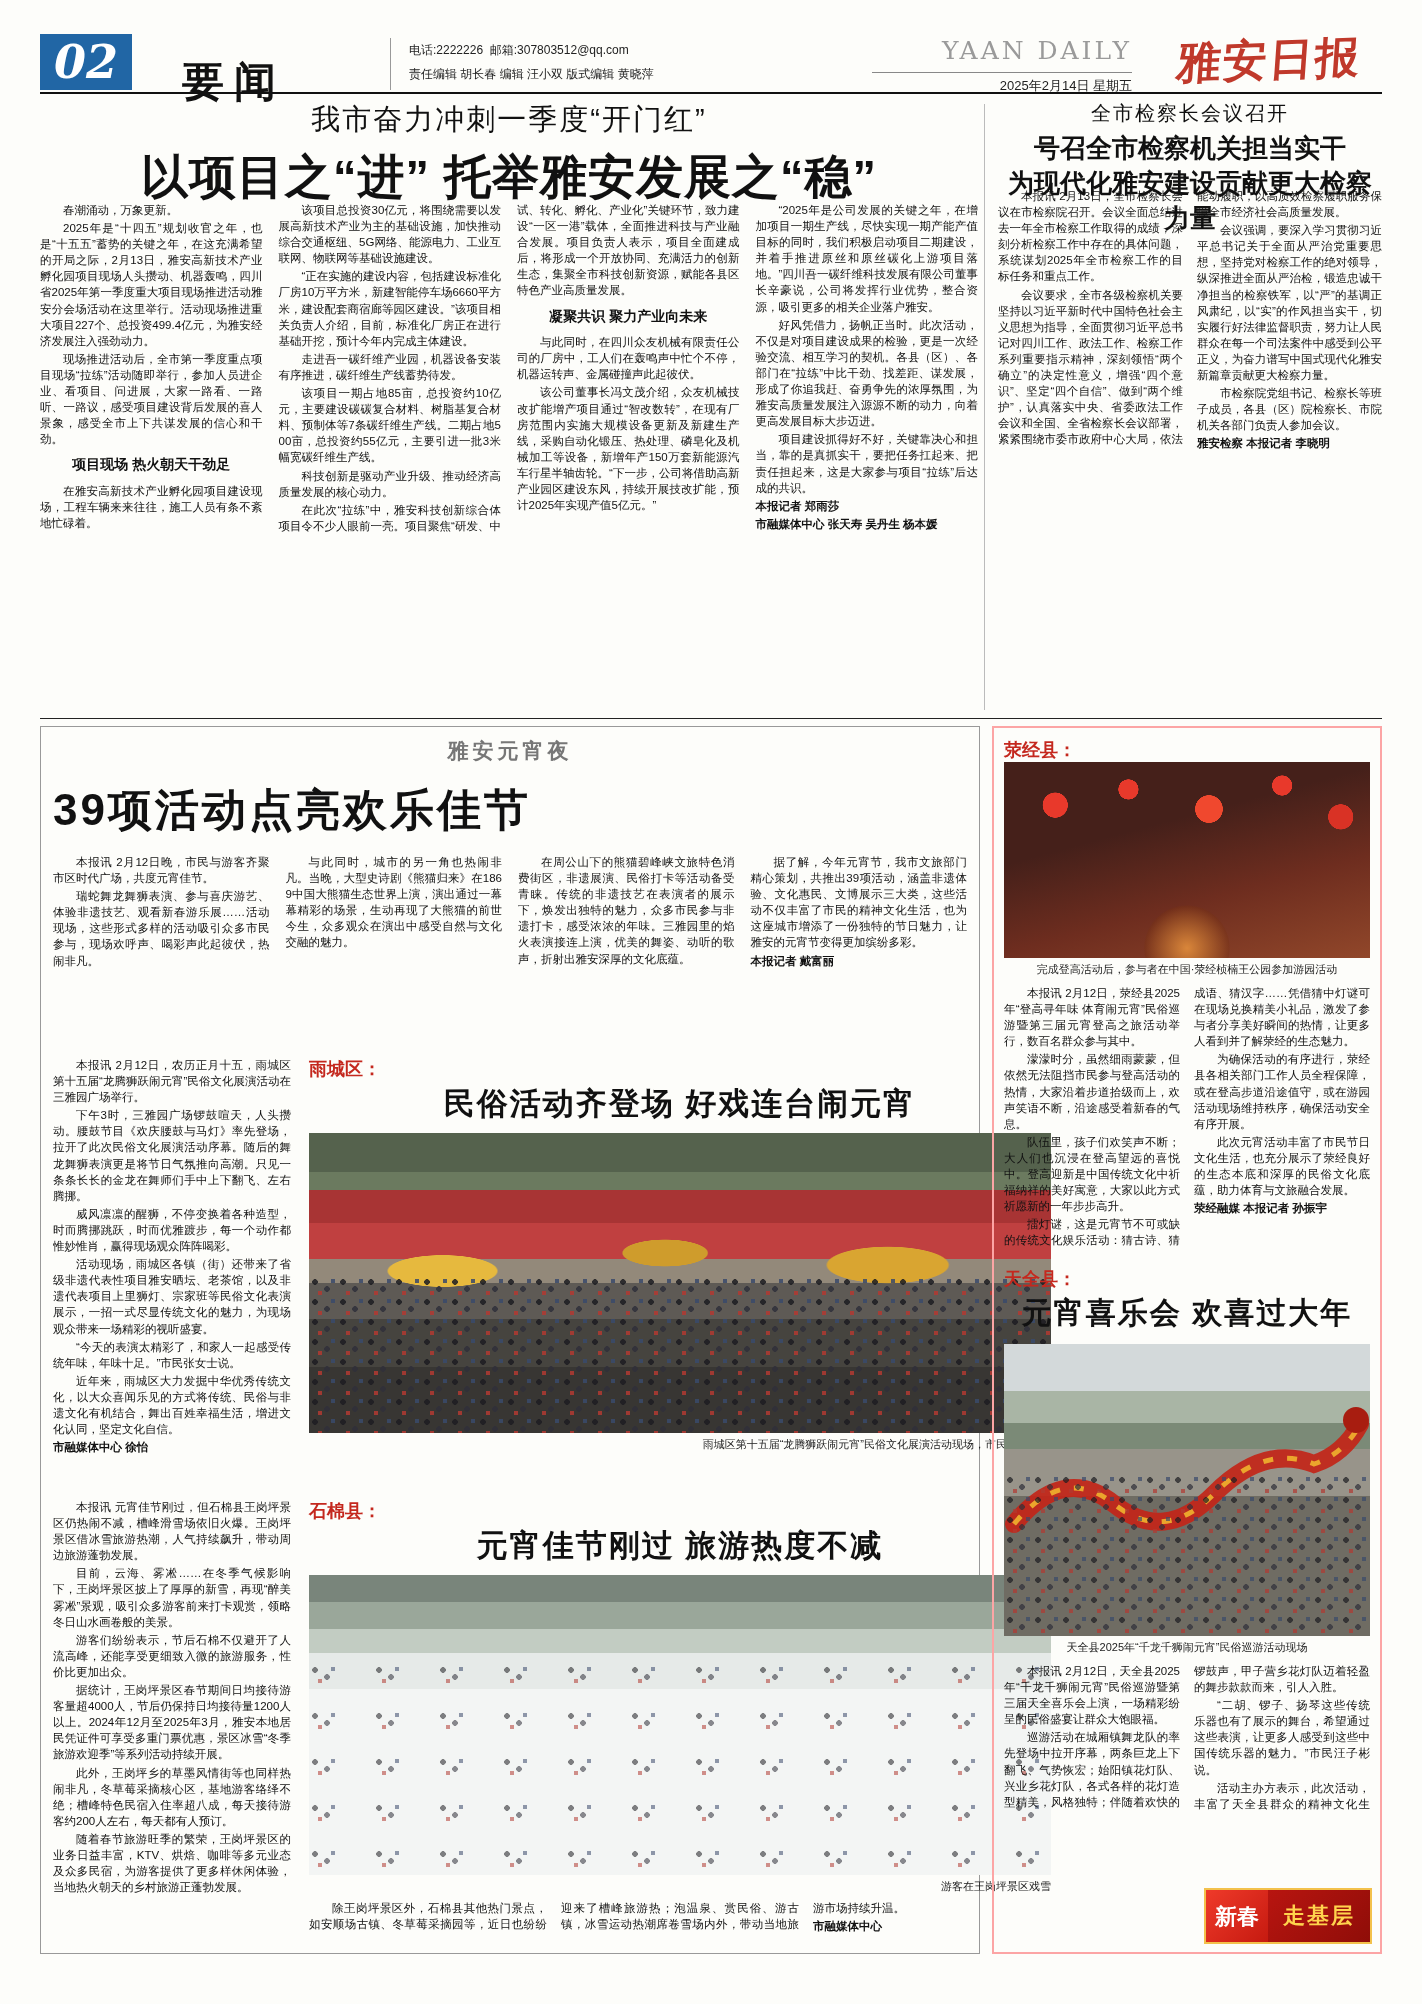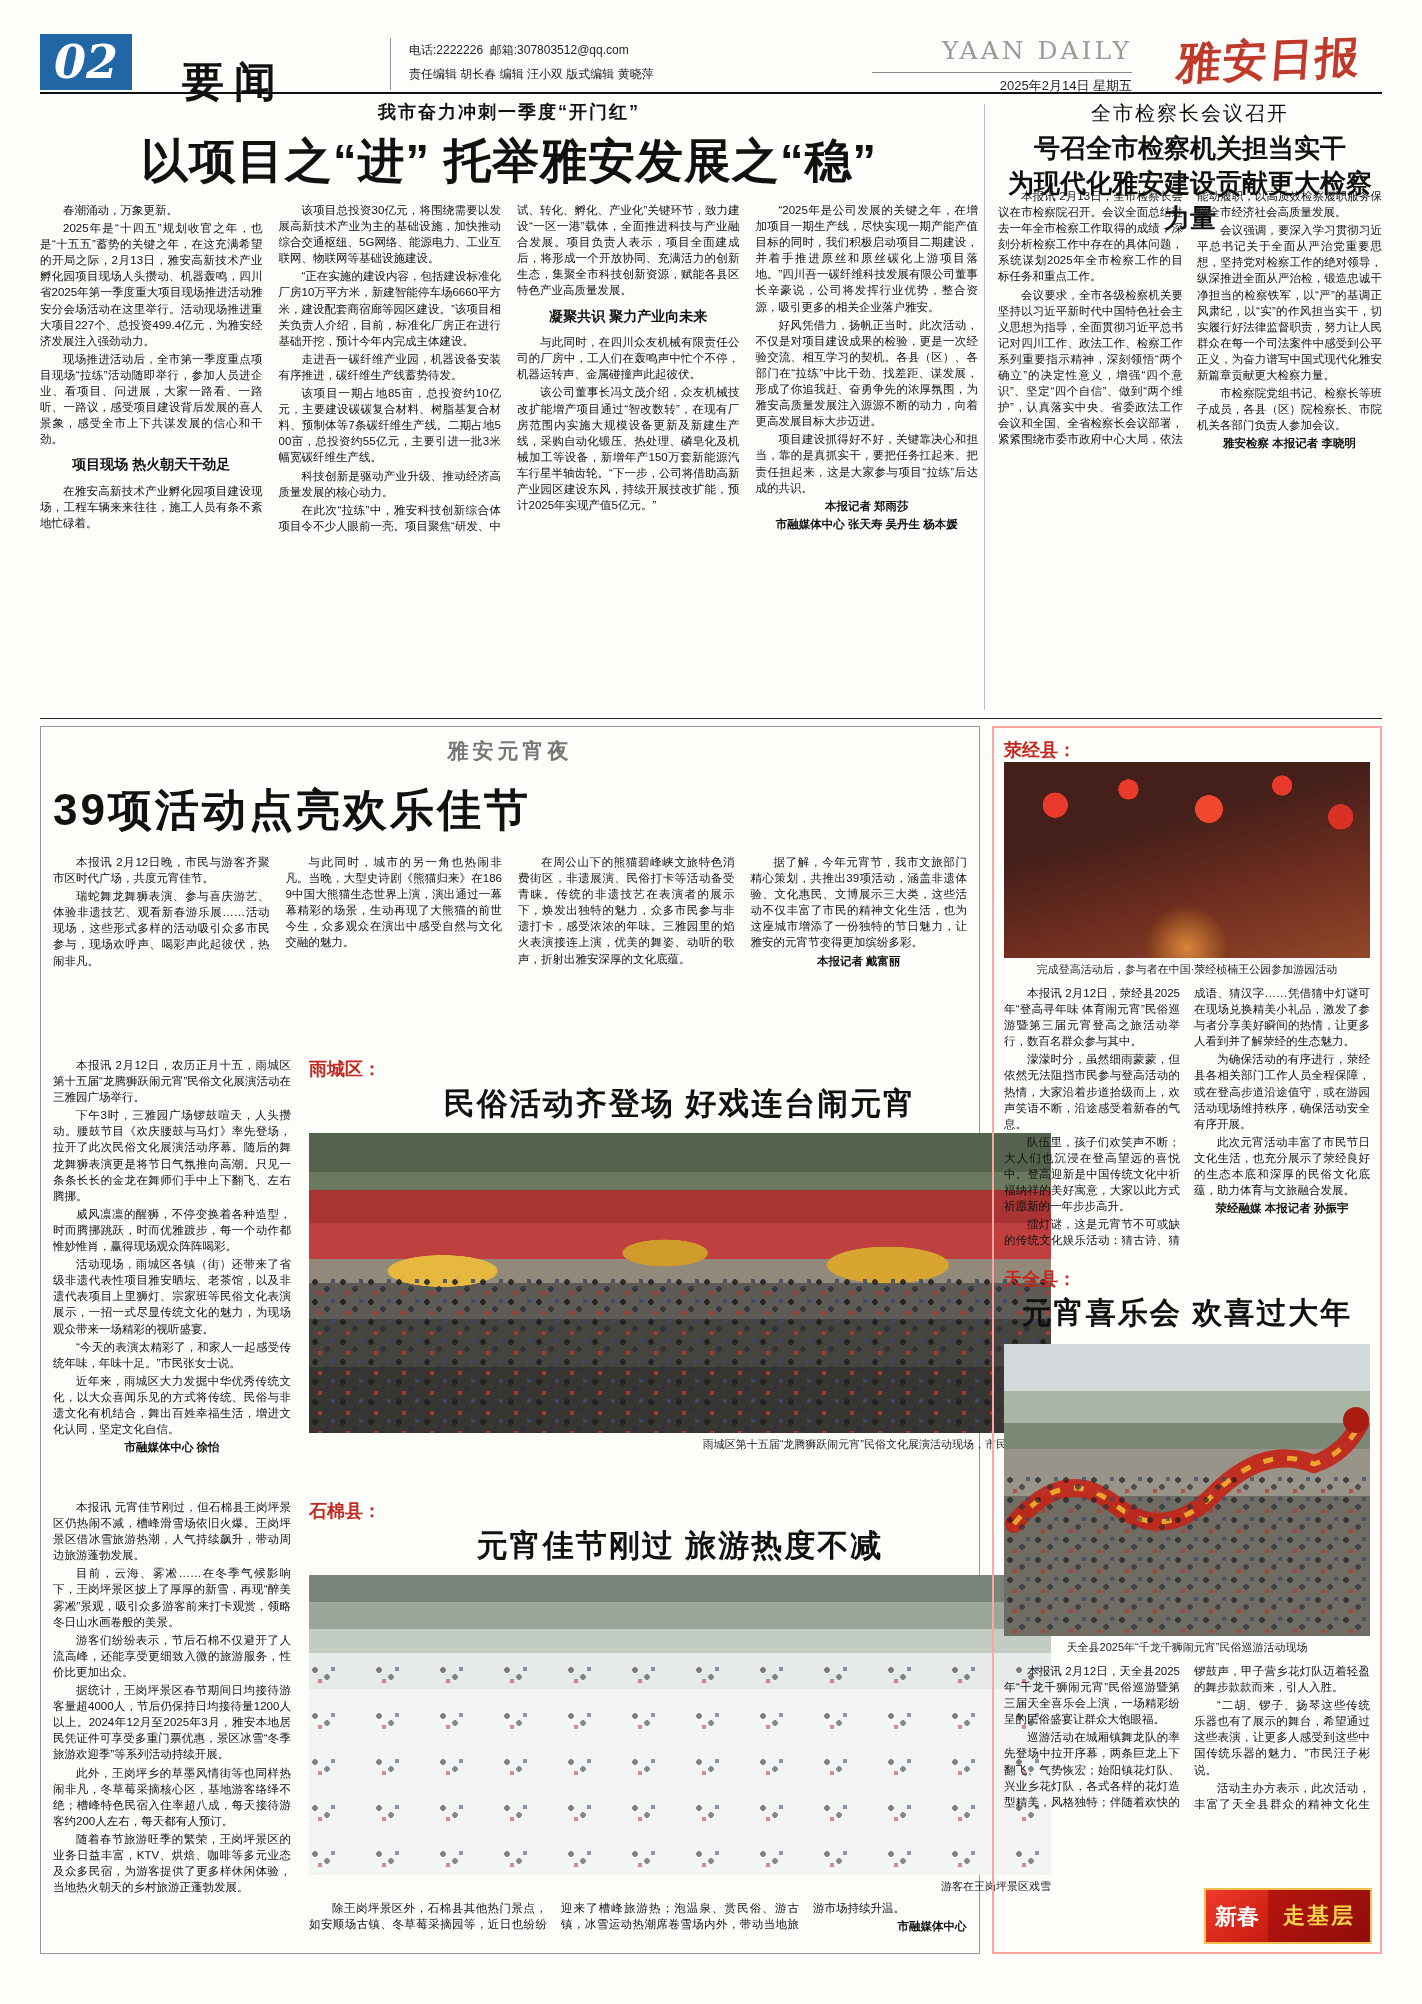--- a/index.html
+++ b/index.html
@@ -19,29 +19,29 @@
         border-top:1px solid #888;padding-top:4px;}
   .masthead{position:absolute;right:0;top:0;width:226px;height:60px;color:#c0392b;
             font-family:"DejaVu Serif",serif;font-weight:bold;font-size:44px;letter-spacing:2px;
             transform:skewX(-6deg) rotate(-2deg);display:flex;align-items:center;justify-content:center;}
   .hrule{position:absolute;left:40px;width:1342px;height:0;border-top:2.5px solid #111;}
   .hrule.thin{border-top:1.5px solid #222;}
   
   .body-text p{margin:0 0 2px;font-size:11.5px;line-height:1.4;text-align:justify;text-indent:2em;
                word-break:break-all;}
   .body-text p.sub{font-weight:bold;text-align:center;text-indent:0;font-size:14px;margin:8px 0;}
-  .body-text p.by{text-align:center;text-indent:0;font-weight:bold;}
+  .body-text p.by{text-align:left;text-indent:0;font-weight:bold;}
   .cols4{column-count:4;column-gap:16px;overflow:hidden;}
   .cols3{column-count:3;column-gap:14px;overflow:hidden;}
   .cols2{column-count:2;column-gap:14px;overflow:hidden;}
   .kicker{text-align:center;font-size:22px;letter-spacing:2px;}
   .bigline{text-align:center;font-weight:bold;}
   
   .lead{position:absolute;left:40px;top:100px;width:938px;height:612px;}
-  .lead .kicker{font-size:18px;font-weight:bold;}
+  .lead .kicker{font-size:29px;}
   .lead .headline{font-size:47px;letter-spacing:1px;margin-top:6px;}
   .lead .body-text{position:absolute;left:0;top:102px;width:938px;height:470px;}
   .vsep{position:absolute;left:984px;top:104px;width:0;height:606px;border-left:1px solid #bbb;}
   .proc{position:absolute;left:998px;top:100px;width:384px;height:612px;}
   .proc .kicker{font-size:20px;}
   .proc .headline{font-size:26px;line-height:1.35;margin-top:4px;}
   .proc .body-text{position:absolute;left:0;top:88px;width:384px;height:500px;}
   
   .low-left{position:absolute;left:40px;top:726px;width:940px;height:1228px;border:1px solid #999;
             box-sizing:border-box;padding:10px 12px;}

